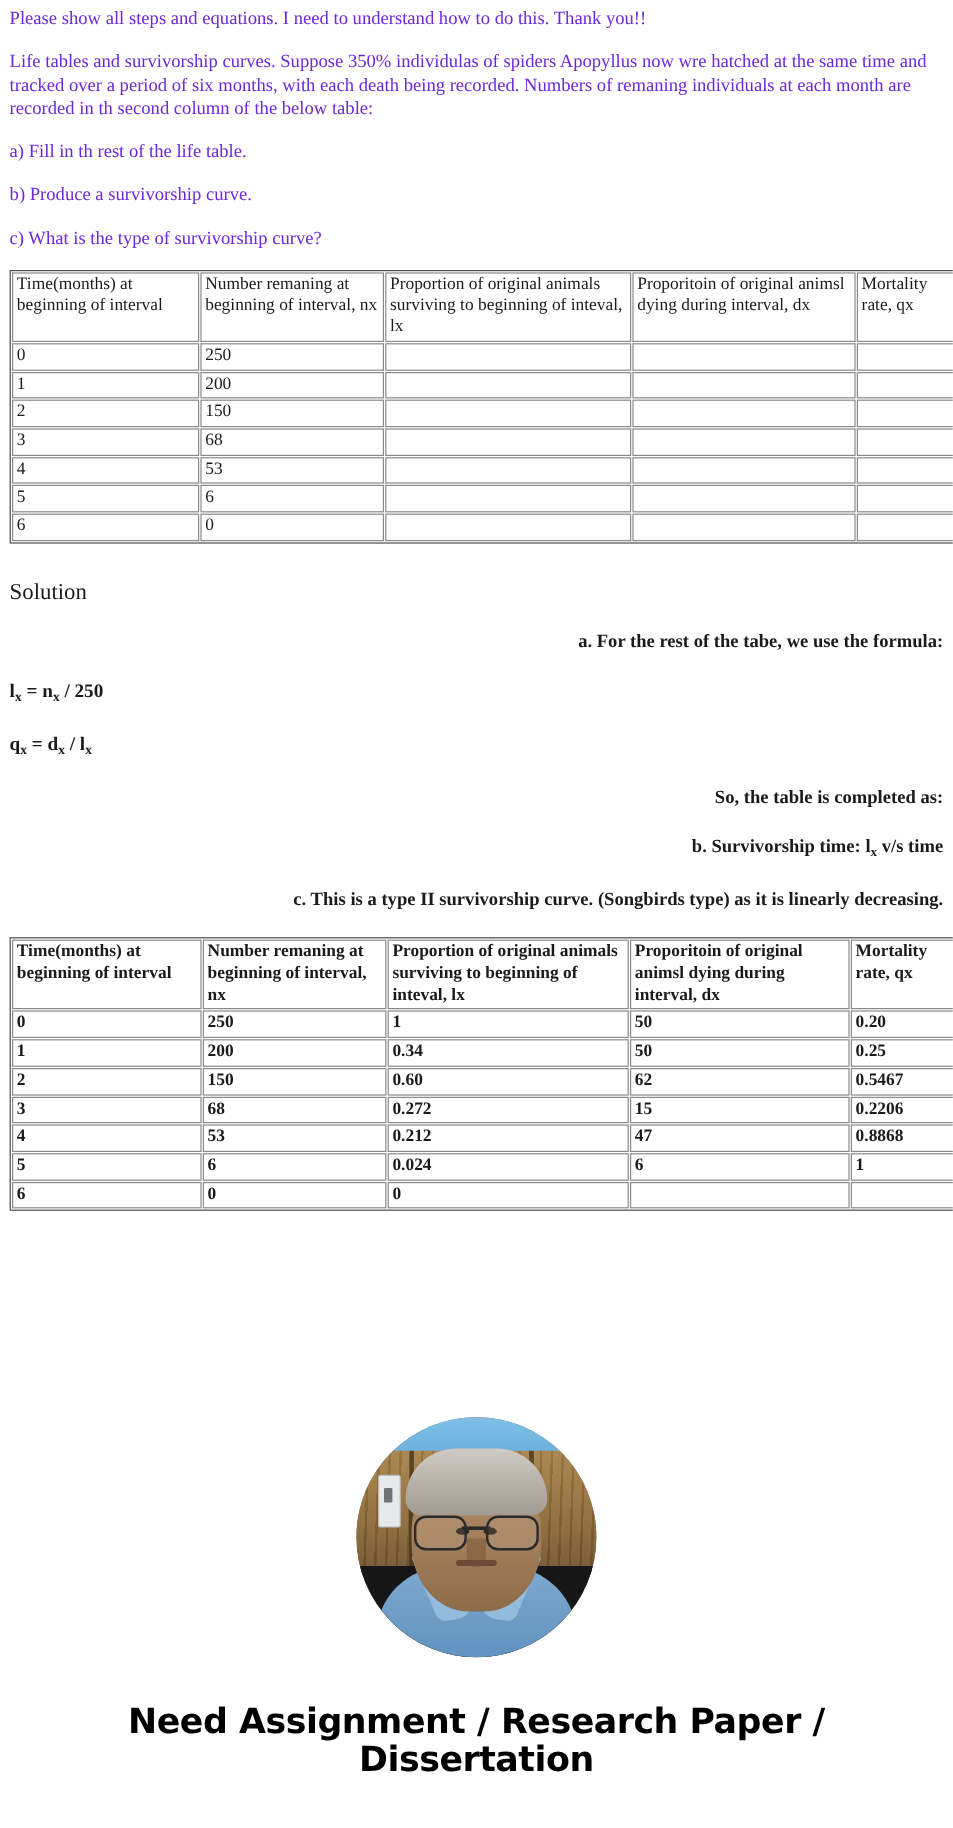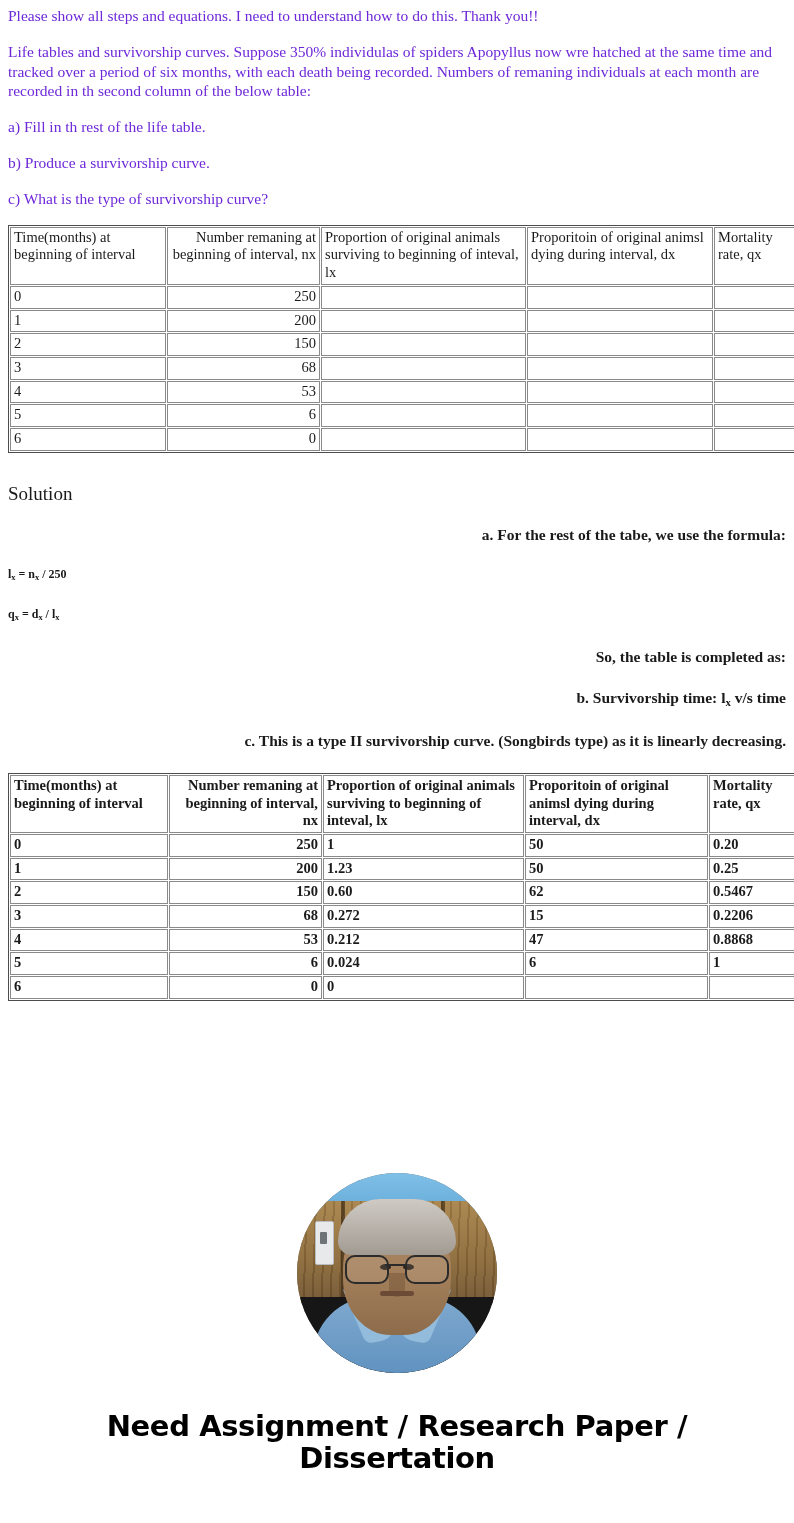--- a/index.html
+++ b/index.html
@@ -45,21 +45,21 @@
     vertical-align: top;
     font-size: 14.5px;
     line-height: 1.22;
     background: #ffffff;
     overflow: hidden;
   }
   table.lifetable.plain td { font-weight: normal; }
   table.lifetable.boldtbl td { font-weight: bold; }
   table.lifetable tr.hdr td { vertical-align: top; }
   table.lifetable td.c0 { width: 148px; }
-  table.lifetable td.c1 { width: 145px; text-align: right; }
+  table.lifetable td.c1 { width: 145px; }
   table.lifetable td.c2 { width: 197px; }
   table.lifetable td.c3 { width: 178px; }
   table.lifetable td.c4 { width: 78px; }
 
   table.lifetable.t2 td.c0 { width: 150px; }
   table.lifetable.t2 td.c1 { width: 145px; }
   table.lifetable.t2 td.c2 { width: 193px; }
   table.lifetable.t2 td.c3 { width: 175px; }
   table.lifetable.t2 td.c4 { width: 84px; }
 
@@ -74,21 +74,21 @@
     line-height: 1.2;
   }
   .sol-line {
     font-size: 15.5px;
     font-weight: bold;
     margin: 0 0 22px 0;
     line-height: 1.25;
     text-align: right;
   }
   .formula {
-    font-size: 12px;
+    font-size: 16px;
     font-weight: bold;
     margin: 0 0 23px 0;
     line-height: 1.25;
   }
   .formula sub, .sol-line sub {
     font-size: 0.70em;
     vertical-align: -0.28em;
     font-weight: bold;
   }
 
@@ -315,21 +315,21 @@
         <tr>
           <td class="c0">0</td>
           <td class="c1">250</td>
           <td class="c2">1</td>
           <td class="c3">50</td>
           <td class="c4">0.20</td>
         </tr>
         <tr>
           <td class="c0">1</td>
           <td class="c1">200</td>
-          <td class="c2">1.23</td>
+          <td class="c2">0.34</td>
           <td class="c3">50</td>
           <td class="c4">0.25</td>
         </tr>
         <tr>
           <td class="c0">2</td>
           <td class="c1">150</td>
           <td class="c2">0.60</td>
           <td class="c3">62</td>
           <td class="c4">0.5467</td>
         </tr>

